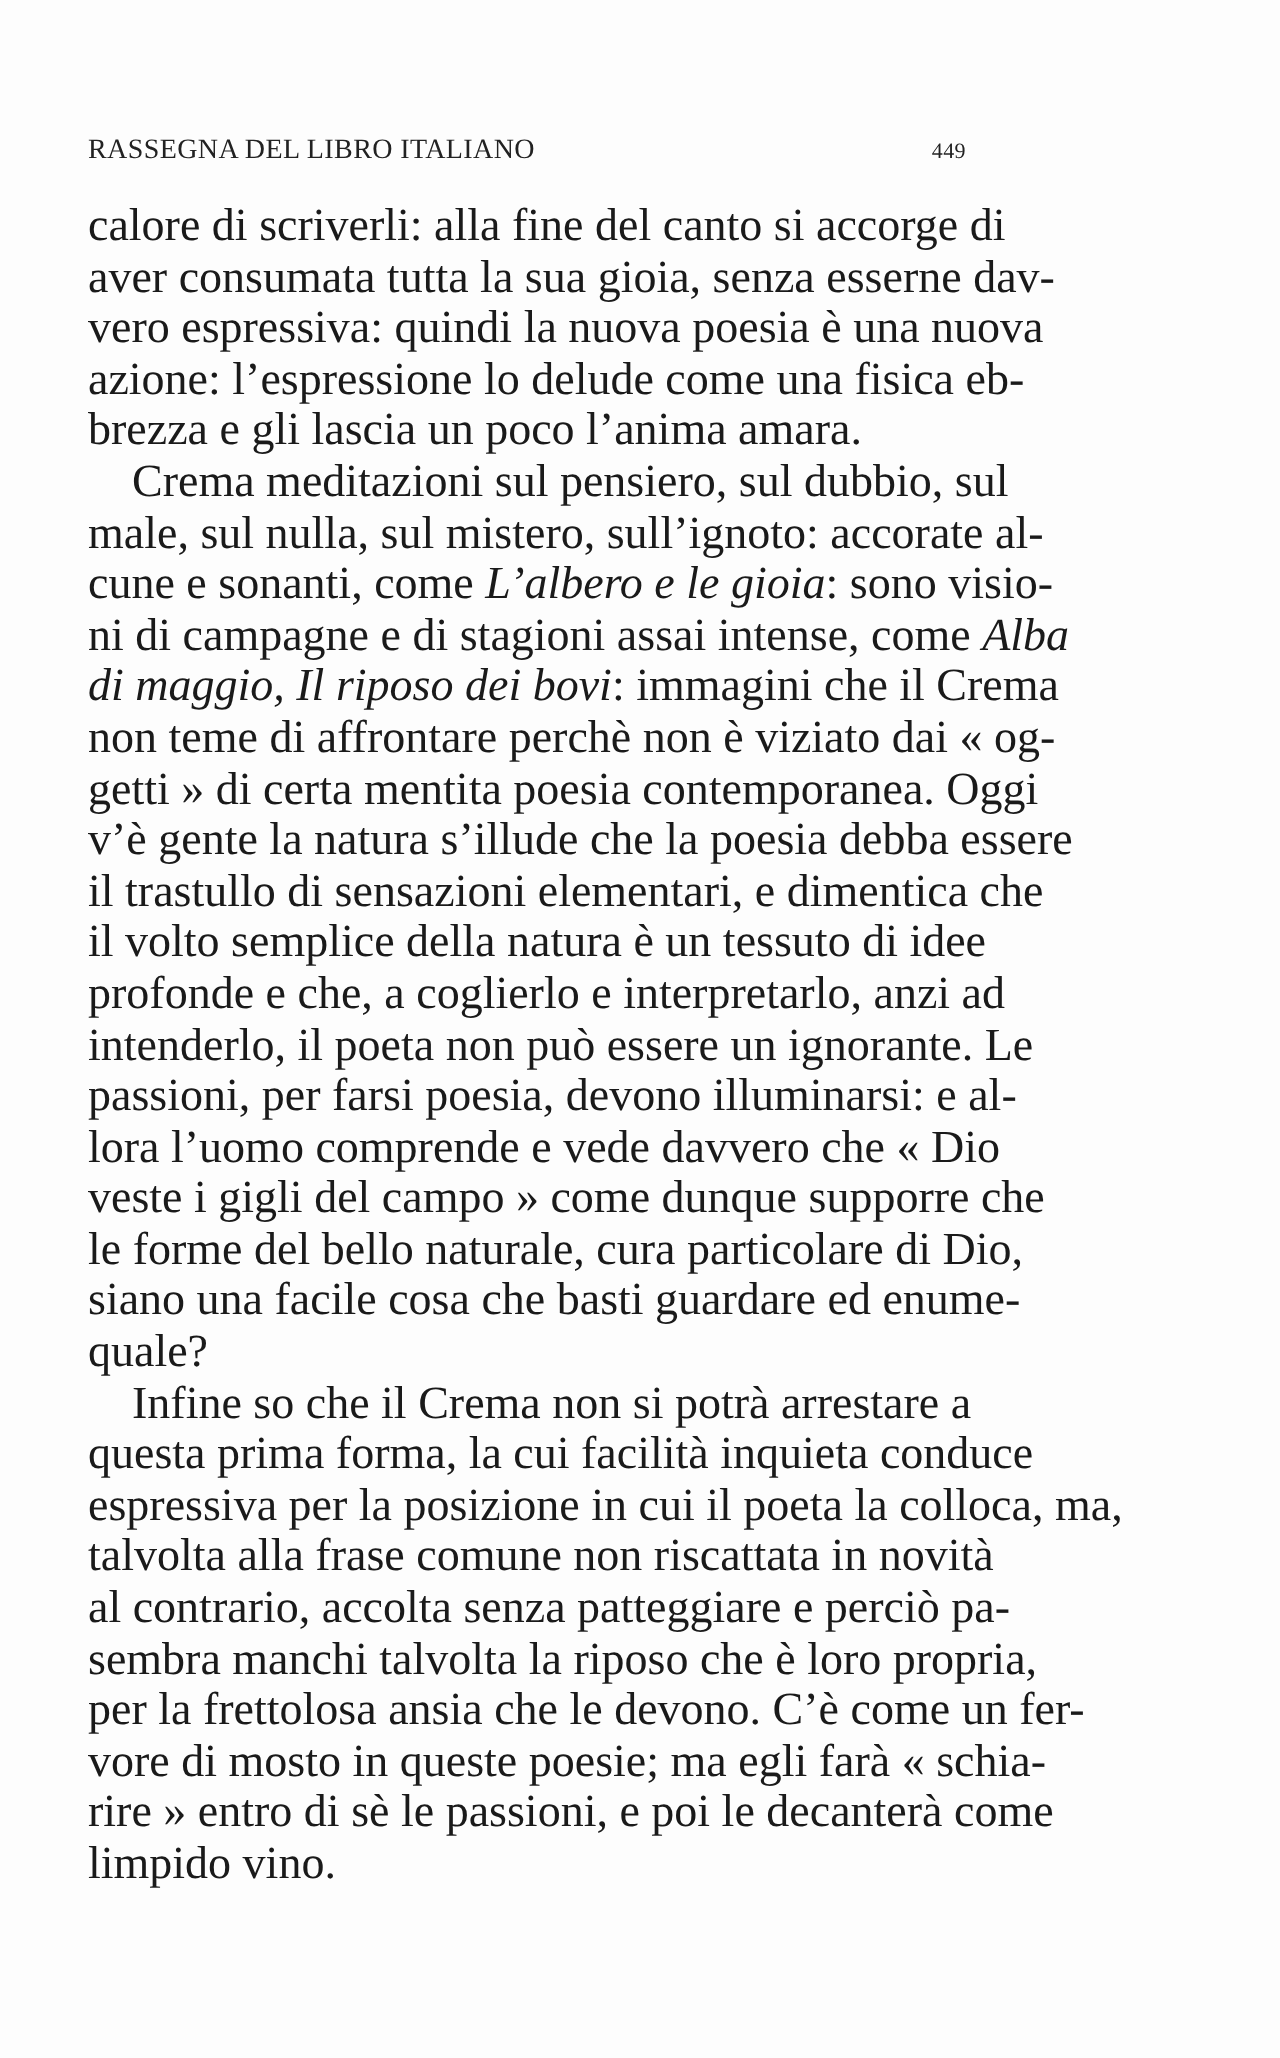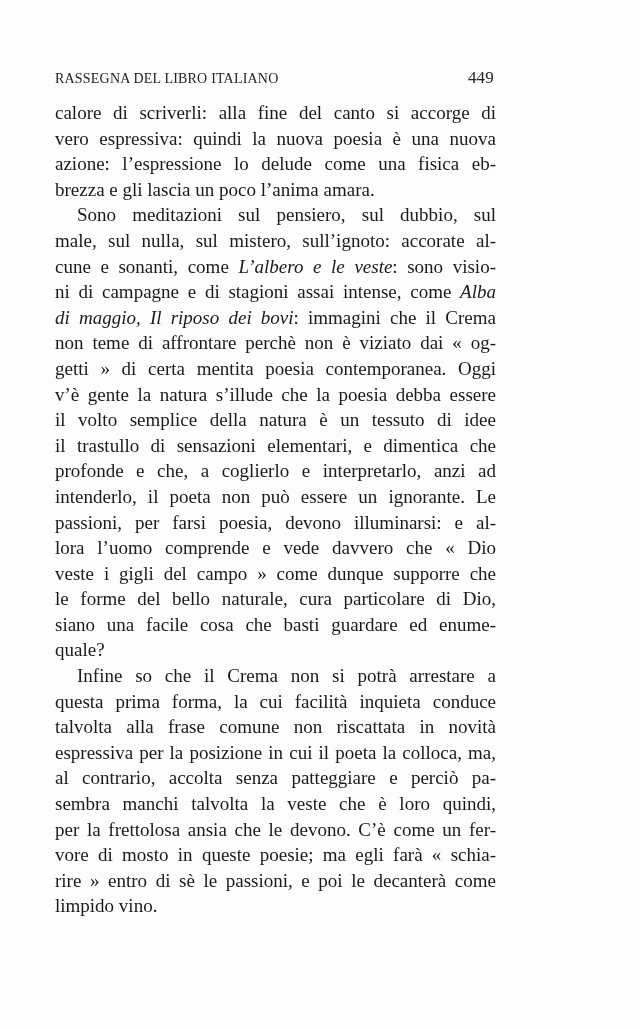--- a/index.html
+++ b/index.html
@@ -10,46 +10,46 @@
     body {
       width: 640px;
       height: 1029px;
       position: relative;
       overflow: hidden;
       font-family: "Liberation Serif", "DejaVu Serif", serif;
       color: #1a1a1a;
     }
     .page {
       position: absolute;
-      left: 55px;
+      left: 44px;
       top: 68px;
       width: 441px;
       font-family: Liberation Serif, serif;
     }
     .running-head {
       display: flex;
       justify-content: space-between;
       align-items: baseline;
       font-size: 15px;
       letter-spacing: 0.2px;
       height: 22px;
       margin-bottom: 10px;
       color: #222;
     }
     .running-head .title {
       font-variant: small-caps;
       text-transform: uppercase;
       font-size: 14px;
     }
     .running-head .pagenum {
-      font-size: 17px;
+      font-size: 11px;
       padding-right: 2px;
     }
     .body-text {
-      font-size: 19px;
+      font-size: 23px;
       line-height: 25.6px;
     }
     .line {
       display: block;
       white-space: nowrap;
       text-align: justify;
       text-align-last: justify;
       height: 25.6px;
     }
     .line.last {
@@ -66,50 +66,51 @@
 <body>
 
 <div class="page">
   <div class="running-head">
     <span class="title">RASSEGNA DEL LIBRO ITALIANO</span>
     <span class="pagenum">449</span>
   </div>
   <div class="body-text" id="body-text">
       <div>
         <span class="line">calore di scriverli: alla fine del canto si accorge di</span>
+        <span class="line">aver consumata tutta la sua gioia, senza esserne dav-</span>
         <span class="line">vero espressiva: quindi la nuova poesia è una nuova</span>
         <span class="line">azione: l’espressione lo delude come una fisica eb-</span>
         <span class="line last">brezza e gli lascia un poco l’anima amara.</span>
       </div>
       <div>
-        <span class="line indent">Sono meditazioni sul pensiero, sul dubbio, sul</span>
+        <span class="line indent">Crema meditazioni sul pensiero, sul dubbio, sul</span>
         <span class="line">male, sul nulla, sul mistero, sull’ignoto: accorate al-</span>
-        <span class="line">cune e sonanti, come <i>L’albero e le veste</i>: sono visio-</span>
+        <span class="line">cune e sonanti, come <i>L’albero e le gioia</i>: sono visio-</span>
         <span class="line">ni di campagne e di stagioni assai intense, come <i>Alba</i></span>
         <span class="line"><i>di maggio, Il riposo dei bovi</i>: immagini che il Crema</span>
         <span class="line">non teme di affrontare perchè non è viziato dai « og-</span>
         <span class="line">getti » di certa mentita poesia contemporanea. Oggi</span>
         <span class="line">v’è gente la natura s’illude che la poesia debba essere</span>
+        <span class="line">il trastullo di sensazioni elementari, e dimentica che</span>
         <span class="line">il volto semplice della natura è un tessuto di idee</span>
-        <span class="line">il trastullo di sensazioni elementari, e dimentica che</span>
         <span class="line">profonde e che, a coglierlo e interpretarlo, anzi ad</span>
         <span class="line">intenderlo, il poeta non può essere un ignorante. Le</span>
         <span class="line">passioni, per farsi poesia, devono illuminarsi: e al-</span>
         <span class="line">lora l’uomo comprende e vede davvero che « Dio</span>
         <span class="line">veste i gigli del campo » come dunque supporre che</span>
         <span class="line">le forme del bello naturale, cura particolare di Dio,</span>
         <span class="line">siano una facile cosa che basti guardare ed enume-</span>
         <span class="line last">quale?</span>
       </div>
       <div>
         <span class="line indent">Infine so che il Crema non si potrà arrestare a</span>
         <span class="line">questa prima forma, la cui facilità inquieta conduce</span>
+        <span class="line">espressiva per la posizione in cui il poeta la colloca, ma,</span>
         <span class="line">talvolta alla frase comune non riscattata in novità</span>
-        <span class="line">espressiva per la posizione in cui il poeta la colloca, ma,</span>
         <span class="line">al contrario, accolta senza patteggiare e perciò pa-</span>
-        <span class="line">sembra manchi talvolta la veste che è loro quindi,</span>
+        <span class="line">sembra manchi talvolta la riposo che è loro propria,</span>
         <span class="line">per la frettolosa ansia che le devono. C’è come un fer-</span>
         <span class="line">vore di mosto in queste poesie; ma egli farà « schia-</span>
         <span class="line">rire » entro di sè le passioni, e poi le decanterà come</span>
         <span class="line last">limpido vino.</span>
       </div>
     </div>
 </div>
 
 </body></html>

